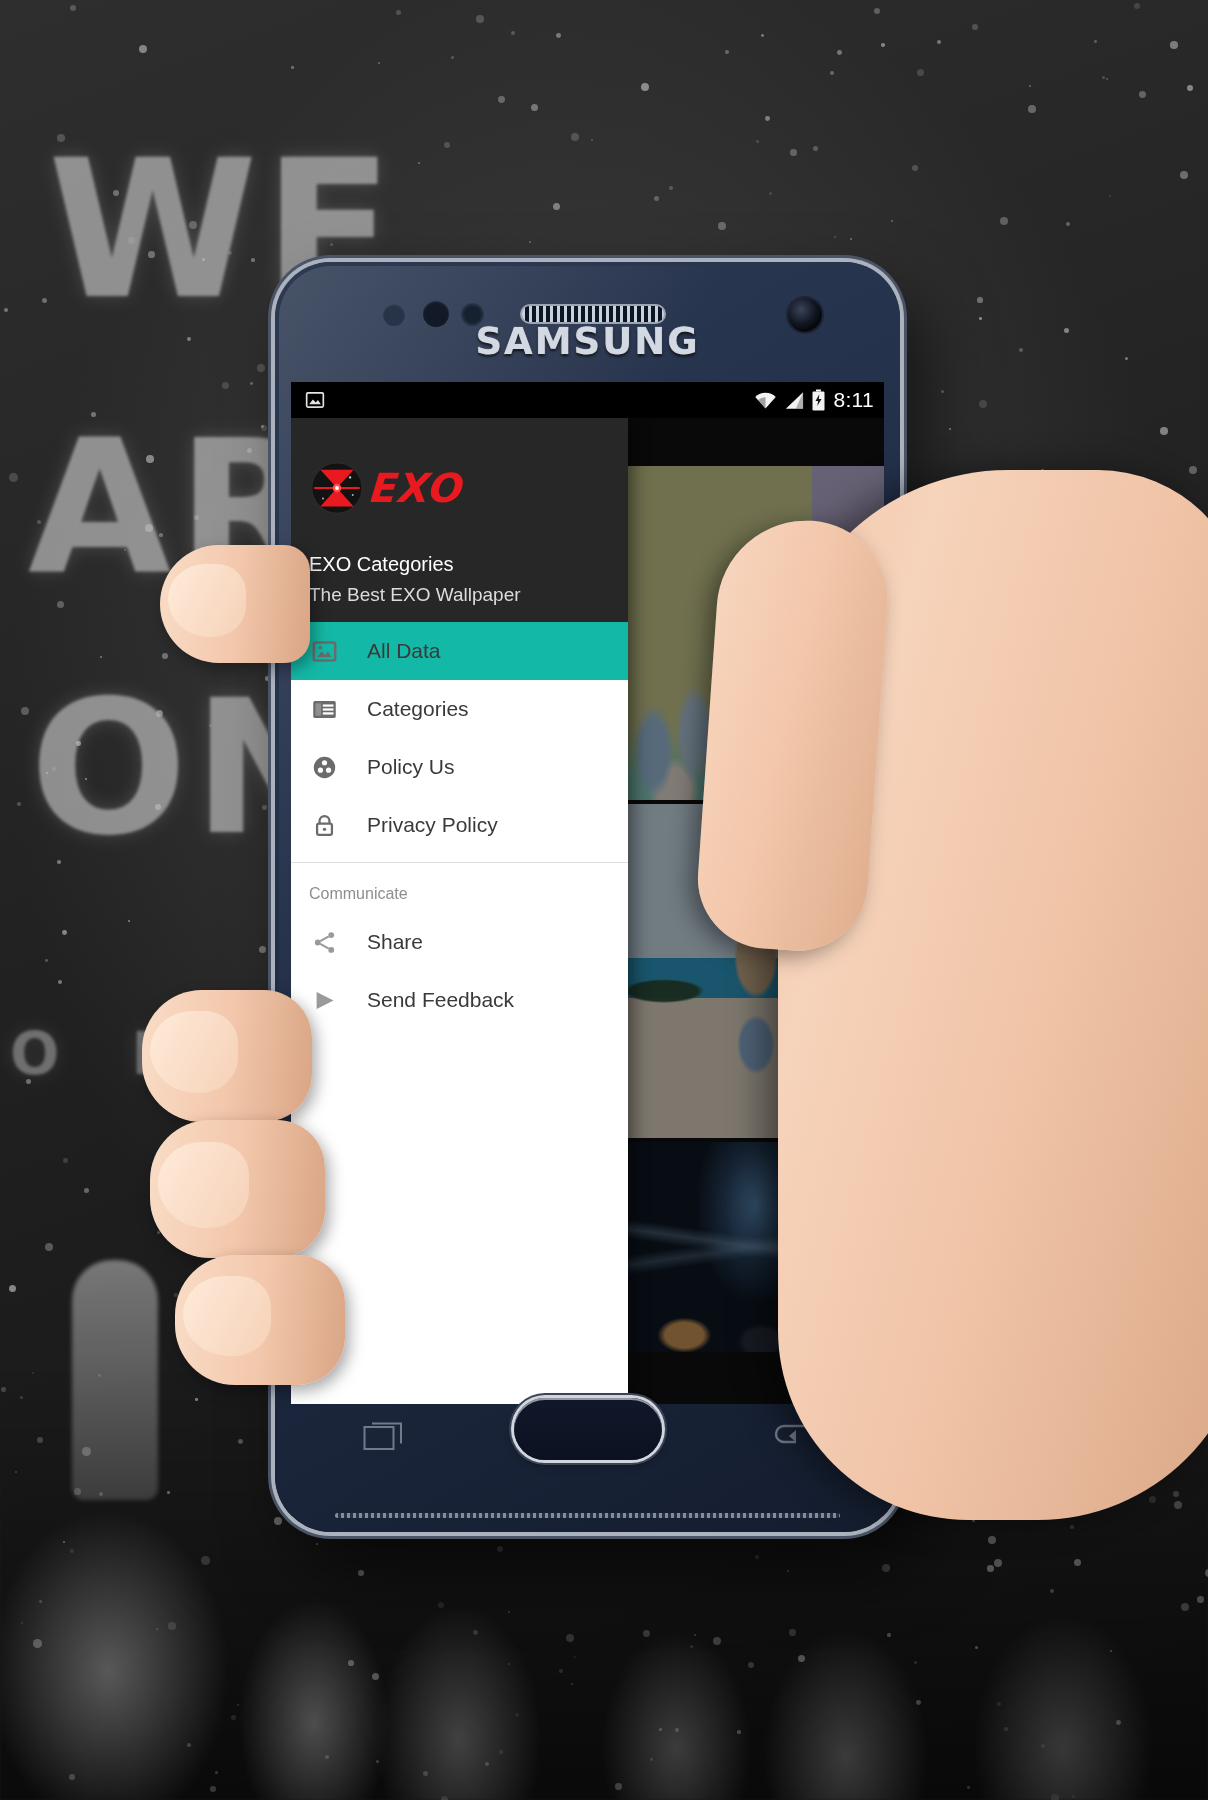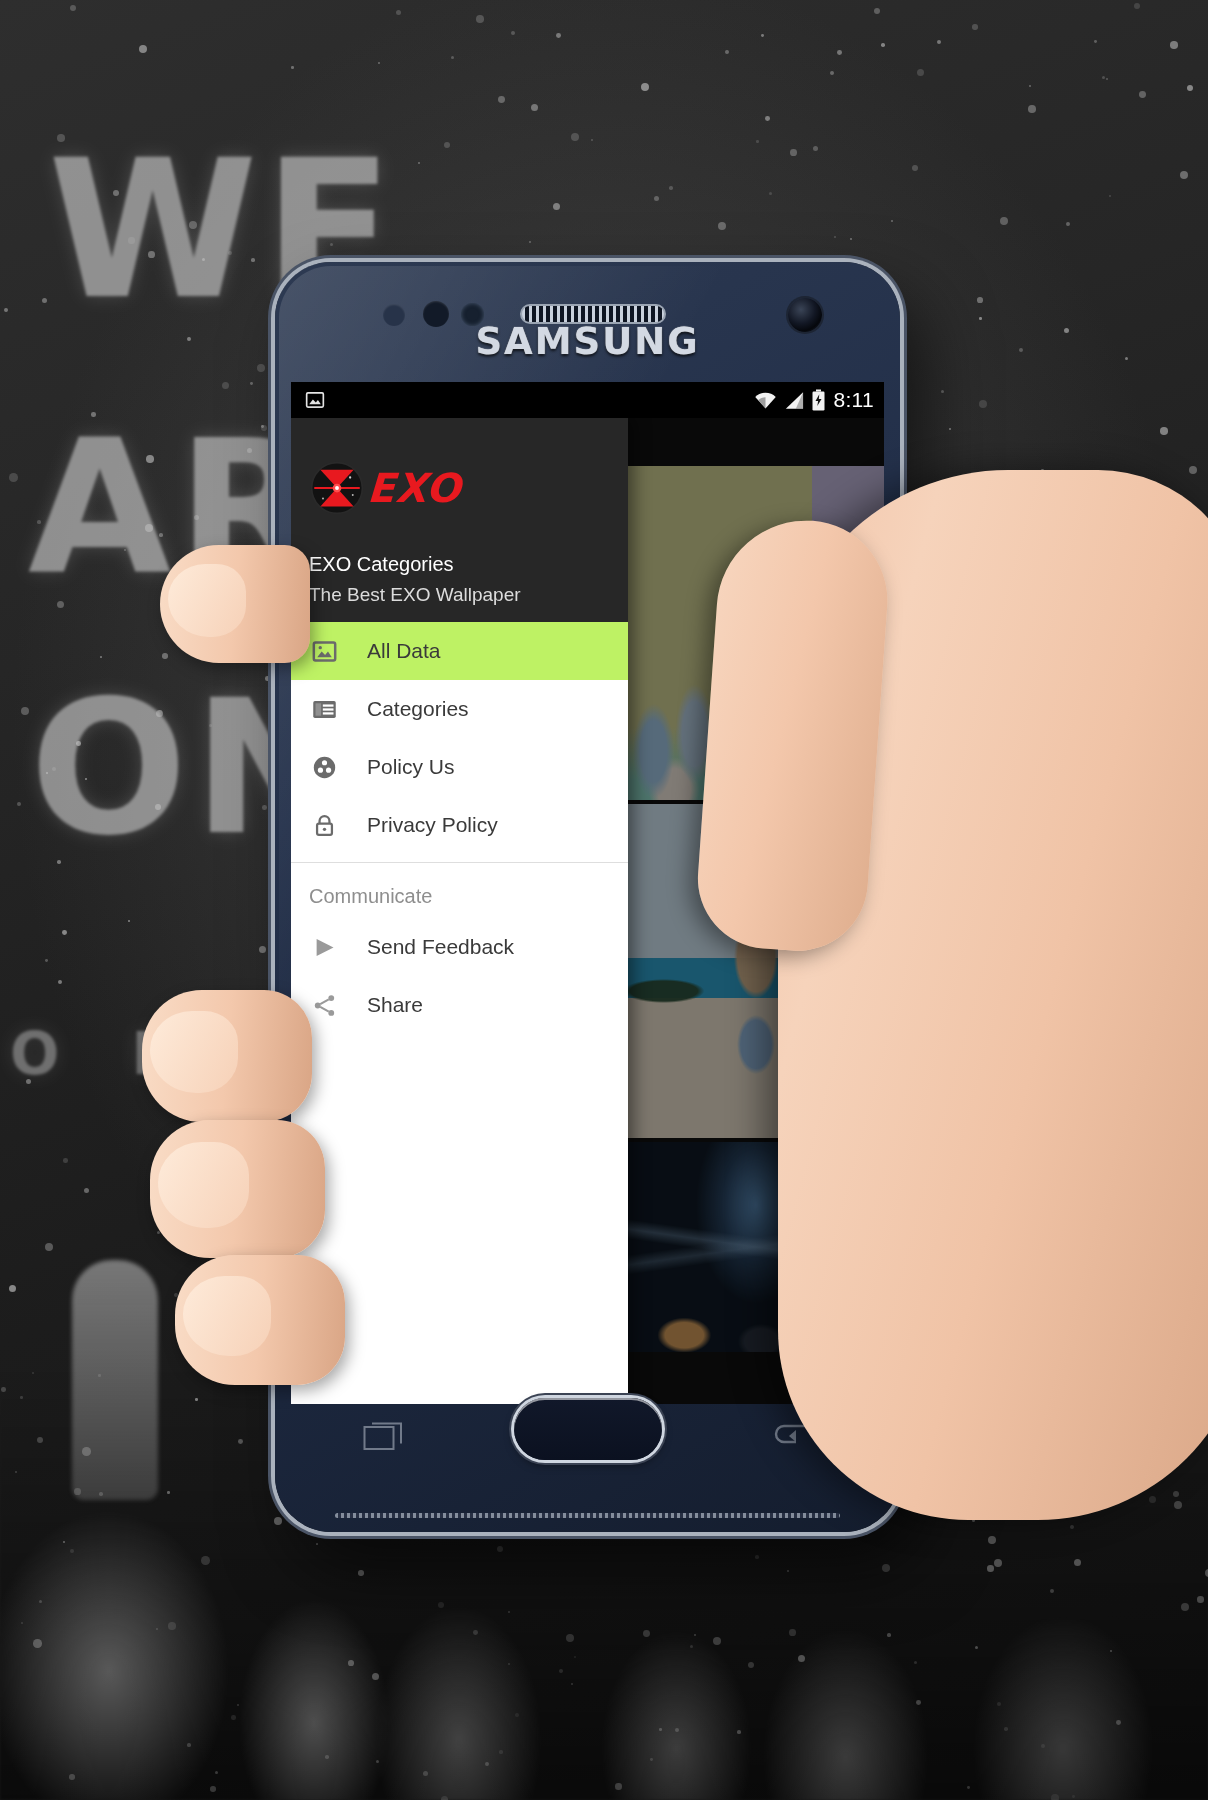--- a/index.html
+++ b/index.html
@@ -275,27 +275,27 @@
   .dh-sub{
     position:absolute; left: 18px; bottom: 16px;
     color:#dcdcdc; font-size: 19px;
   }
 
   .menu{ flex:1; background:#fff; padding-top: 0; }
   .mitem{
     height: 58px; display:flex; align-items:center;
     padding-left: 18px; cursor:pointer;
   }
-  .mitem.selected{ background:#bef264; }
+  .mitem.selected{ background:#14b8a6; }
   .mitem .ic{ width: 30px; height: 30px; flex:none; display:flex; align-items:center; justify-content:center; }
   .mitem .lbl{ margin-left: 28px; font-size: 21px; color:#3a3a3a; }
   .divider{ height:1px; background:#dedede; margin: 8px 0 0 0; }
   .section-label{
     padding: 22px 0 10px 18px;
-    font-size: 20px; color:#8e8e8e;
+    font-size: 16px; color:#8e8e8e;
   }
 
   
   .navbar{ position:absolute; left: 0; right:0; bottom: 36px; height: 108px; }
   .home-btn{
     position:absolute; left:50%; transform:translateX(-50%);
     top: 10px; width: 148px; height: 62px;
     border-radius: 34px;
     background: linear-gradient(180deg,#11182a,#0b1120);
     box-shadow:
@@ -881,36 +881,36 @@
             <span class="lbl">Privacy Policy</span>
           </div>
 
           <div class="divider"></div>
 
           <div class="section-label">Communicate</div>
 
           <div class="mitem">
             <span class="ic">
               <svg width="27" height="27" viewBox="0 0 24 24">
-                <path d="M5 4.5 L20 12 L5 19.5 Z" fill="#9a9a9a"></path>
-              </svg>
-            </span>
-            <span class="lbl">Send Feedback</span>
-          </div>
-
-          <div class="mitem">
-            <span class="ic">
-              <svg width="27" height="27" viewBox="0 0 24 24">
                 <circle cx="18" cy="5.4" r="2.6" fill="#9a9a9a"></circle>
                 <circle cx="18" cy="18.6" r="2.6" fill="#9a9a9a"></circle>
                 <circle cx="6" cy="12" r="2.6" fill="#9a9a9a"></circle>
                 <path d="M8.2 10.8l7.6-4.2M8.2 13.2l7.6 4.2" stroke="#9a9a9a" stroke-width="1.9"></path>
               </svg>
             </span>
             <span class="lbl">Share</span>
+          </div>
+
+          <div class="mitem">
+            <span class="ic">
+              <svg width="27" height="27" viewBox="0 0 24 24">
+                <path d="M5 4.5 L20 12 L5 19.5 Z" fill="#9a9a9a"></path>
+              </svg>
+            </span>
+            <span class="lbl">Send Feedback</span>
           </div>
 
         </div>
       </div>
 
     </div>
   </div>
 
   <div class="navbar">
     <span class="cap recents">

